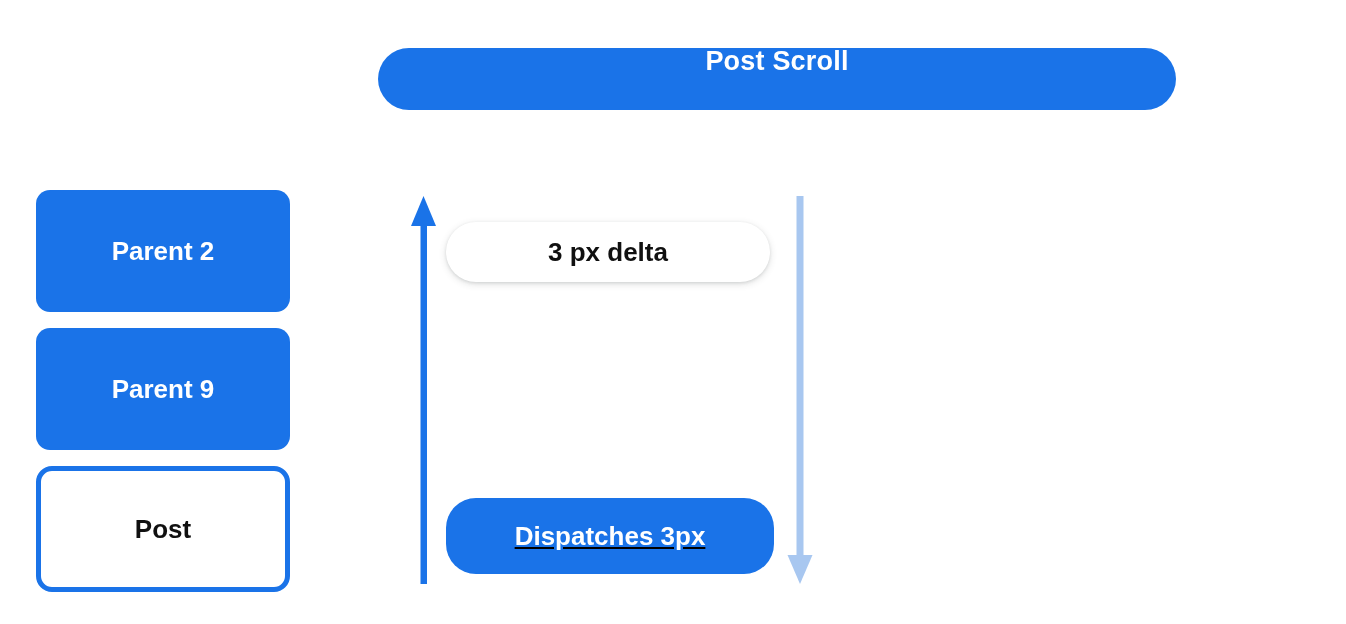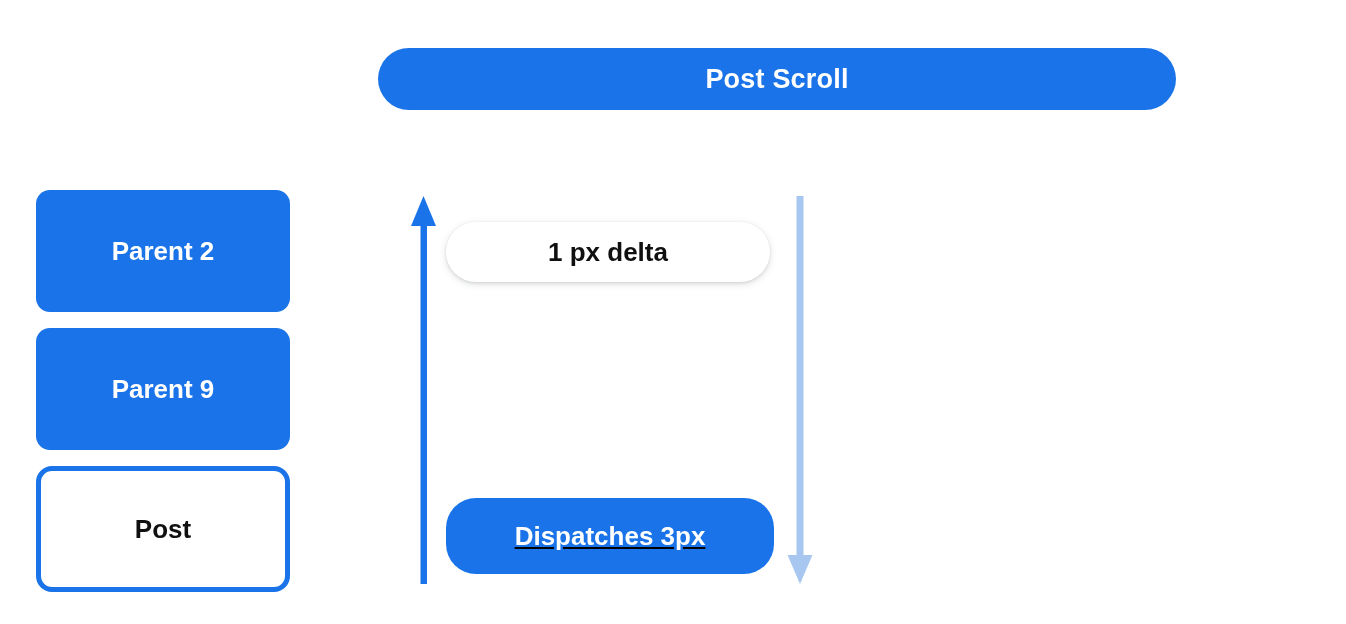--- a/index.html
+++ b/index.html
@@ -22,21 +22,20 @@
   
   .header-pill {
     position: absolute;
     left: 378px;
     top: 48px;
     width: 798px;
     height: 62px;
     background: var(--brand);
     border-radius: 31px;
     display: flex;
-    align-items: center;
     justify-content: center;
     box-sizing: border-box;
   }
   .header-pill-label {
     color: #ffffff;
     font-size: 27px;
     font-weight: bold;
     letter-spacing: 0.2px;
     line-height: 1;
   }
@@ -162,20 +161,20 @@
     <polygon points="17.5,2 30,32 5,32" fill="#1a73e8"></polygon>
     <rect x="14.5" y="28" width="6.5" height="362" fill="#1a73e8"></rect>
   </svg>
 
   <svg class="arrow" id="arrow-down" viewBox="0 0 36 392" aria-hidden="true">
     <rect x="14.5" y="2" width="7" height="364" fill="#a8c7f0"></rect>
     <polygon points="18,390 30.5,361 5.5,361" fill="#a8c7f0"></polygon>
   </svg>
 
   <div class="callout-pill" id="pill-delta">
-    <span class="callout-pill-label">1 px delta</span>
+    <span class="callout-pill-label">3 px delta</span>
   </div>
 
   <div class="callout-pill" id="pill-dispatch">
     <span class="callout-pill-label">Dispatches 3px</span>
   </div>
 
 </div>
 
 </body></html>

